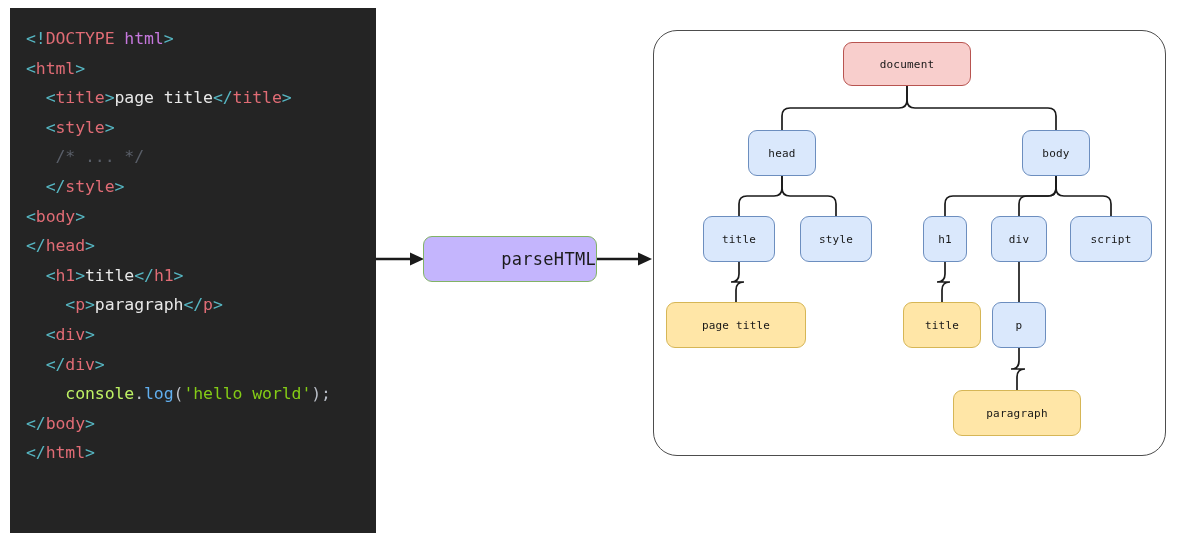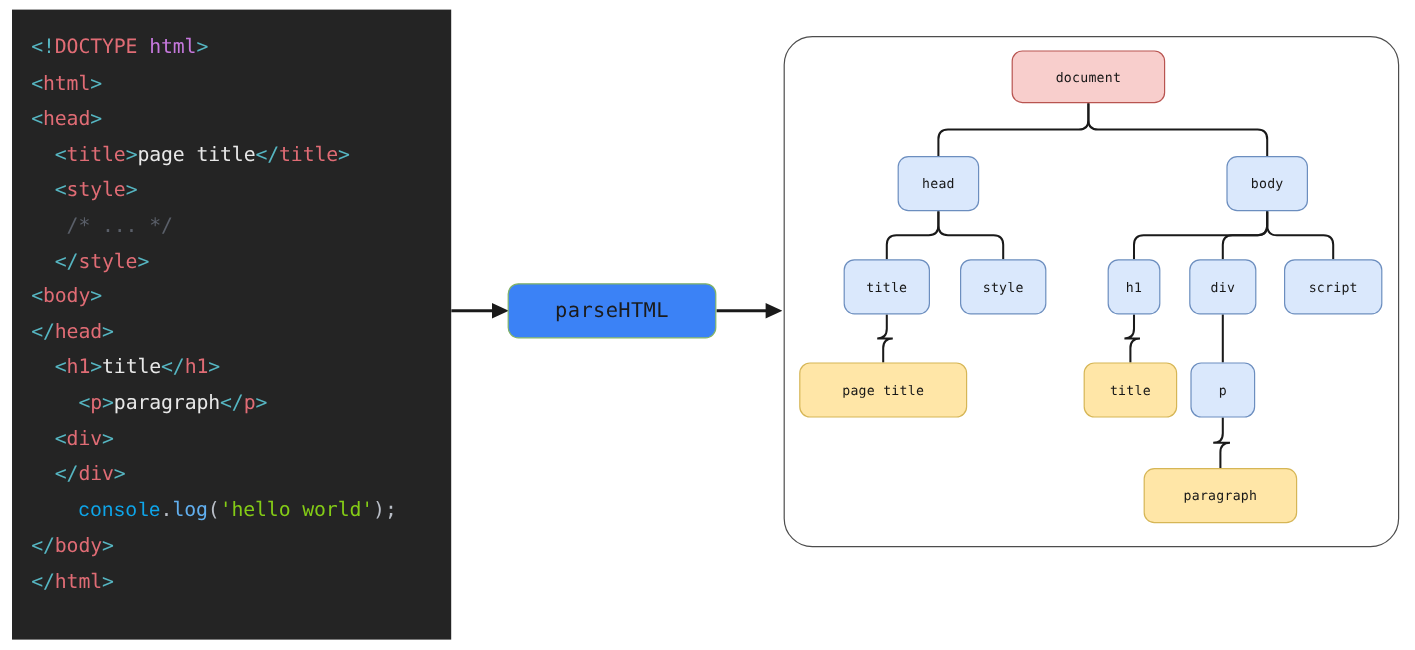--- a/index.html
+++ b/index.html
@@ -34,21 +34,21 @@
     padding-left: 16px;
     color: #abb2bf;
     letter-spacing: -0.1px;
   }
   .tok-punct   { color: #56b6c2; }
   .tok-tag     { color: #e06c75; }
   .tok-doctype { color: #e06c75; }
   .tok-attr    { color: #c678dd; }
   .tok-text    { color: #e8e8e8; }
   .tok-comment { color: #5a5f69; }
-  .tok-plain   { color: #0ea5e9; font-family: Liberation Mono, monospace; }
+  .tok-plain   { color: #bef264; }
   .tok-fn      { color: #61afef; }
   .tok-paren   { color: #b9bec7; }
   .tok-string  { color: #84cc16; }
 
   
   #flow-arrow-in {
     position: absolute;
     left: 376px;
     top: 250px;
     width: 48px;
@@ -60,27 +60,27 @@
     top: 250px;
     width: 55px;
     height: 18px;
   }
   #parse-node {
     position: absolute;
     left: 423px;
     top: 236px;
     width: 174px;
     height: 46px;
-    background: #3b82f6;
+    background: #c4b5fd;
     border: 1.6px solid #82b366;
     border-radius: 9px;
     box-sizing: border-box;
     display: flex;
     align-items: center;
-    justify-content: center;
+    justify-content: flex-end;
   }
   #parse-node .node-label {
     font-family: "DejaVu Sans Mono", monospace;
     font-size: 17px;
     color: #1b1b1b;
     letter-spacing: 0.3px;
   }
 
   
   #tree-container {
@@ -119,21 +119,20 @@
   .n-blue   { background: #dae8fc; border: 1.6px solid #6c8ebf; }
   .n-yellow { background: #ffe6a7; border: 1.6px solid #d6b656; }
 </style>
 </head>
 <body>
 
 <div id="code-panel">
   <div id="code-lines">
       <div class="code-line"><span class="tok-punct">&lt;!</span><span class="tok-doctype">DOCTYPE</span><span class="tok-plain"> </span><span class="tok-attr">html</span><span class="tok-punct">&gt;</span></div>
       <div class="code-line"><span class="tok-punct">&lt;</span><span class="tok-tag">html</span><span class="tok-punct">&gt;</span></div>
-      <div class="code-line"><span class="tok-punct">&lt;</span><span class="tok-tag">head</span><span class="tok-punct">&gt;</span></div>
       <div class="code-line"><span class="tok-punct">  &lt;</span><span class="tok-tag">title</span><span class="tok-punct">&gt;</span><span class="tok-text">page title</span><span class="tok-punct">&lt;/</span><span class="tok-tag">title</span><span class="tok-punct">&gt;</span></div>
       <div class="code-line"><span class="tok-punct">  &lt;</span><span class="tok-tag">style</span><span class="tok-punct">&gt;</span></div>
       <div class="code-line"><span class="tok-comment">   /* ... */</span></div>
       <div class="code-line"><span class="tok-punct">  &lt;/</span><span class="tok-tag">style</span><span class="tok-punct">&gt;</span></div>
       <div class="code-line"><span class="tok-punct">&lt;</span><span class="tok-tag">body</span><span class="tok-punct">&gt;</span></div>
       <div class="code-line"><span class="tok-punct">&lt;/</span><span class="tok-tag">head</span><span class="tok-punct">&gt;</span></div>
       <div class="code-line"><span class="tok-punct">  &lt;</span><span class="tok-tag">h1</span><span class="tok-punct">&gt;</span><span class="tok-text">title</span><span class="tok-punct">&lt;/</span><span class="tok-tag">h1</span><span class="tok-punct">&gt;</span></div>
       <div class="code-line"><span class="tok-punct">    &lt;</span><span class="tok-tag">p</span><span class="tok-punct">&gt;</span><span class="tok-text">paragraph</span><span class="tok-punct">&lt;/</span><span class="tok-tag">p</span><span class="tok-punct">&gt;</span></div>
       <div class="code-line"><span class="tok-punct">  &lt;</span><span class="tok-tag">div</span><span class="tok-punct">&gt;</span></div>
       <div class="code-line"><span class="tok-punct">  &lt;/</span><span class="tok-tag">div</span><span class="tok-punct">&gt;</span></div>

